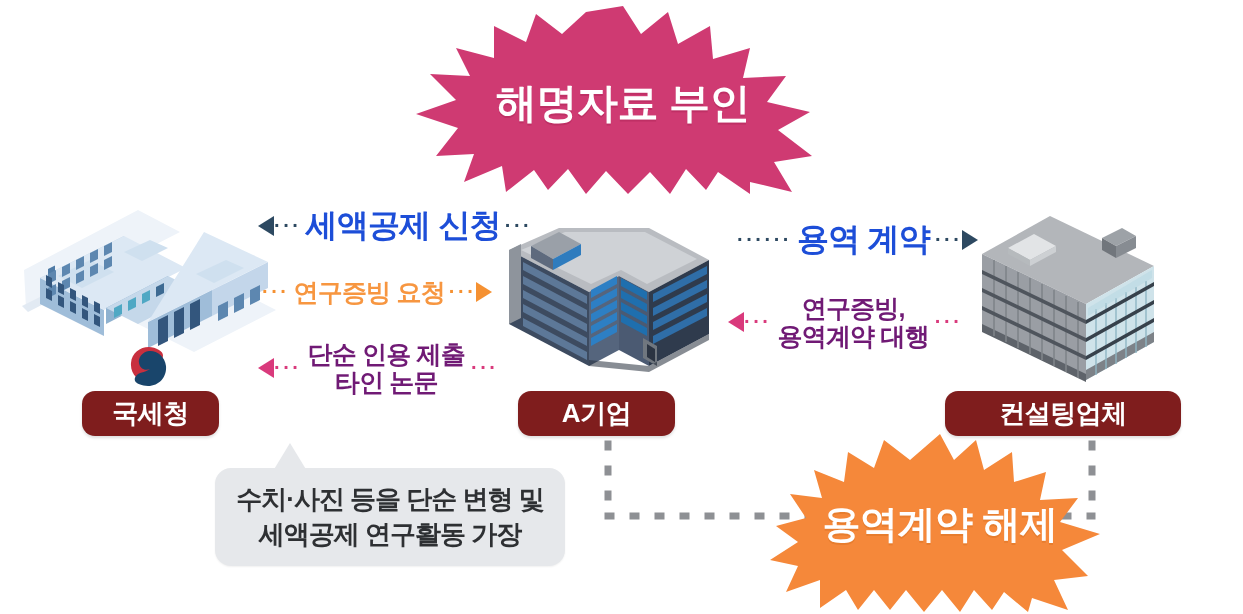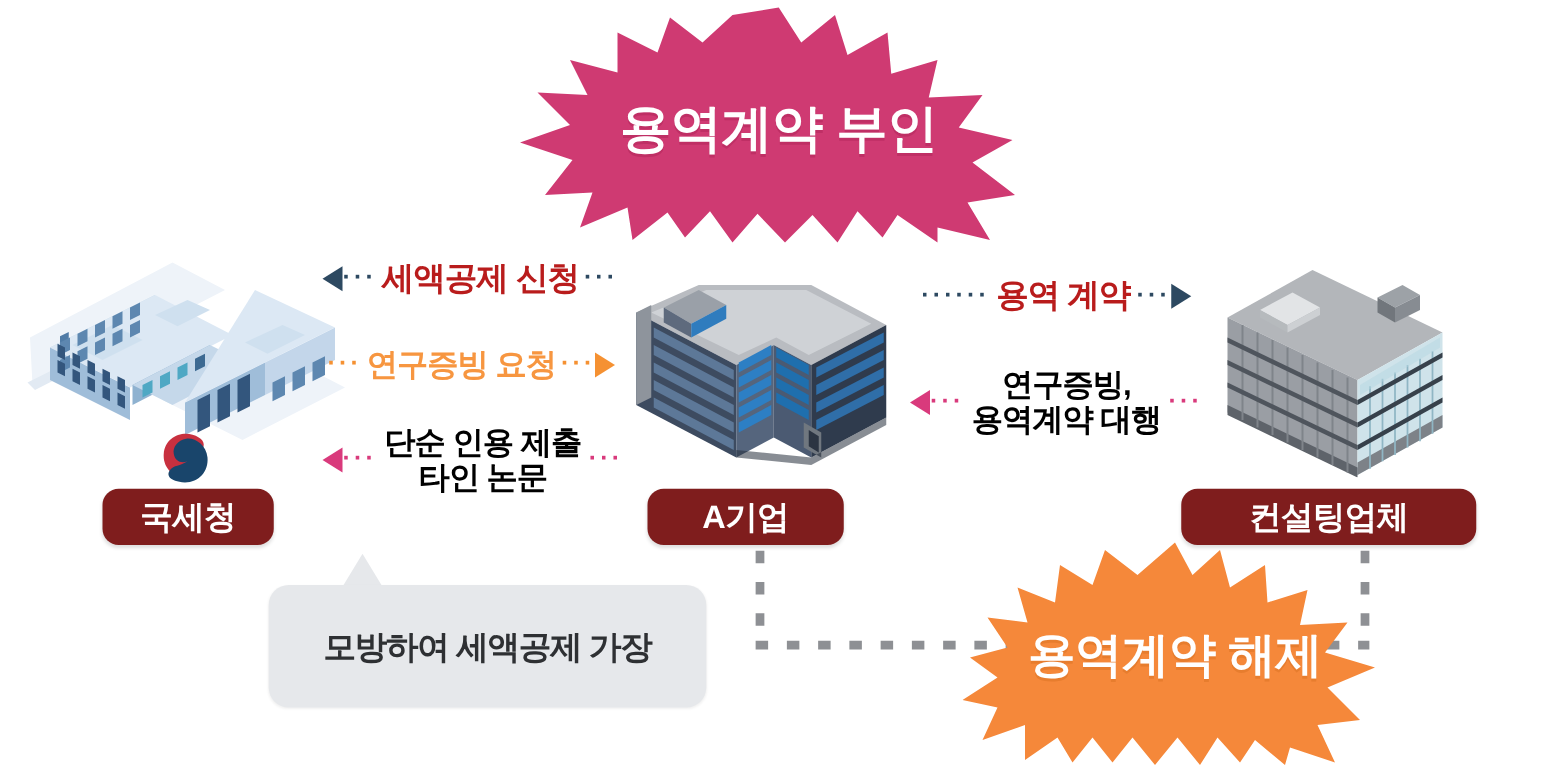--- a/index.html
+++ b/index.html
@@ -99,28 +99,28 @@
   .tri-l{border-top:10px solid transparent;border-bottom:10px solid transparent;border-right:16px solid currentColor;}
   .tri-r{border-top:10px solid transparent;border-bottom:10px solid transparent;border-left:16px solid currentColor;}
 
   
   .c-navy{color:#2d4961;}
   
   .c-orange{color:#f59132;}
   
   .c-pink{color:#d93a7c;}
 
-  .t-navy{color:#b91c1c;font-size:26px;}
+  .t-navy{color:#1d4ed8;font-size:32px;}
   .t-orange{color:#f79640;font-size:25px;
     text-shadow:
       -1.6px -1.6px 0 #fff, 1.6px -1.6px 0 #fff,
       -1.6px  1.6px 0 #fff, 1.6px  1.6px 0 #fff,
        0 -1.8px 0 #fff, 0 1.8px 0 #fff,
       -1.8px 0 0 #fff, 1.8px 0 0 #fff;}
-  .t-pink{color:#000000;font-size:25px;
+  .t-pink{color:#701a75;font-size:25px;
     text-shadow:
       -1.6px -1.6px 0 #fff, 1.6px -1.6px 0 #fff,
       -1.6px  1.6px 0 #fff, 1.6px  1.6px 0 #fff,
        0 -1.8px 0 #fff, 0 1.8px 0 #fff,
       -1.8px 0 0 #fff, 1.8px 0 0 #fff;}
 
   #flow-apply{left:258px;top:208px;}
   #flow-apply .txt{margin:0 4px;}
   #flow-request{left:262px;top:278px;}
   #flow-request .txt{margin:0 4px;}
@@ -160,21 +160,21 @@
 </style>
 </head>
 <body>
 
 <div id="stage">
 
   <div class="burst" id="burst-pink">
     <svg viewBox="0 0 450 192" width="450" height="192" aria-hidden="true">
       <polygon fill="#cf3a72" points="225,2 243,30 270,8 280,40 312,22 315,55 352,44 345,74 388,72 369,98 412,108 380,126 414,152 376,158 394,188 352,178 352,190 320,168 308,186 288,165 272,190 252,168 230,190 208,167 188,190 170,165 150,186 136,166 108,188 104,162 66,178 76,150 38,152 60,124 18,110 58,96 32,70 72,72 58,44 96,54 96,22 128,38 138,10 164,30 188,8"></polygon>
     </svg>
-    <div class="burst-label">용역계약 부인</div>
+    <div class="burst-label">해명자료 부인</div>
   </div>
 
   <div class="bld" id="bld-nts">
     <svg viewBox="0 0 262 160" width="262" height="160" aria-hidden="true">
 
       <polygon points="8,112 88,72 150,104 112,124 176,156 258,114 196,82 148,106 92,72 162,36 120,14 6,74" fill="#eef3f9"></polygon>
       <polygon points="4,110 92,66 92,74 10,116" fill="#e2eaf3"></polygon>
 
       <polygon points="22,82 22,108 106,66 106,40" fill="#c3d6ea"></polygon>
 
@@ -407,21 +407,22 @@
     <span class="dots c-pink">···</span>
   </div>
 
   <div class="abs" id="callout-tail">
     <svg viewBox="0 0 34 28" width="34" height="28" aria-hidden="true">
       <polygon points="17,0 34,28 0,28" fill="#e6e8eb"></polygon>
     </svg>
   </div>
   <div id="callout">
     <div>
-      <div>모방하여 세액공제 가장</div>
+      <div>수치·사진 등을 단순 변형 및</div>
+      <div>세액공제 연구활동 가장</div>
     </div>
   </div>
 
   <div class="abs" id="dot-conn">
     <svg viewBox="0 0 520 100" width="520" height="100" aria-hidden="true">
       <g stroke="#8e9094" stroke-width="7" stroke-dasharray="3 22" stroke-linecap="square" fill="none">
         <line x1="18" y1="4" x2="18" y2="76"></line>
         <line x1="502" y1="4" x2="502" y2="76"></line>
         <line x1="18" y1="76" x2="250" y2="76"></line>
         <line x1="300" y1="76" x2="502" y2="76"></line>

